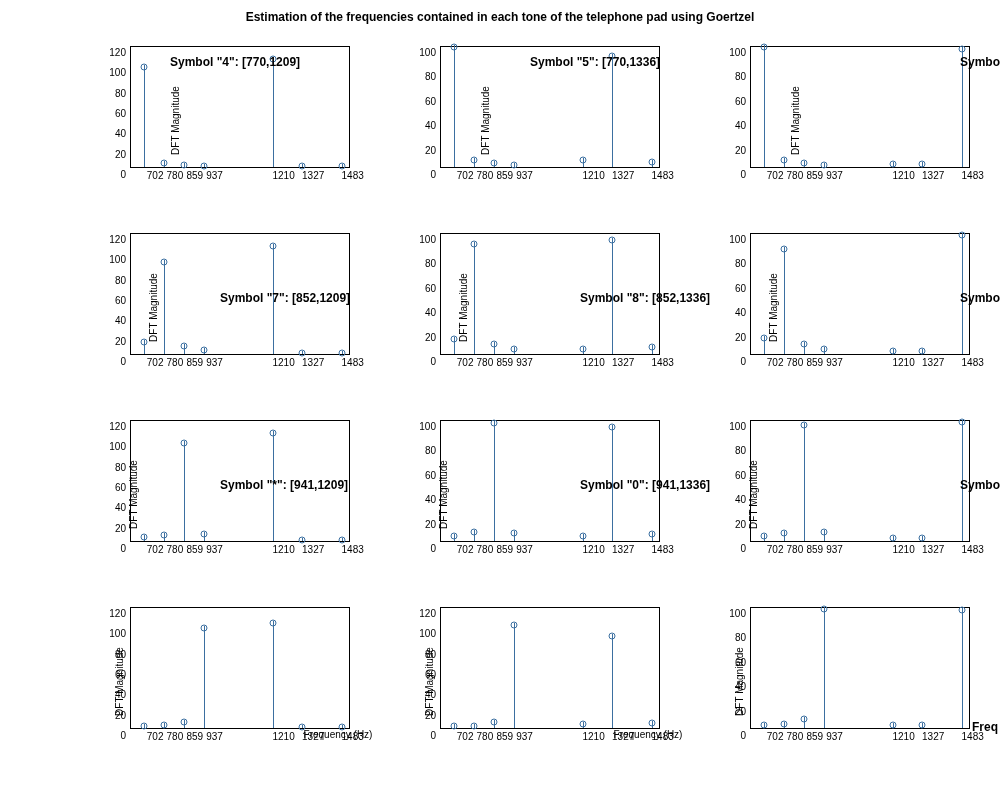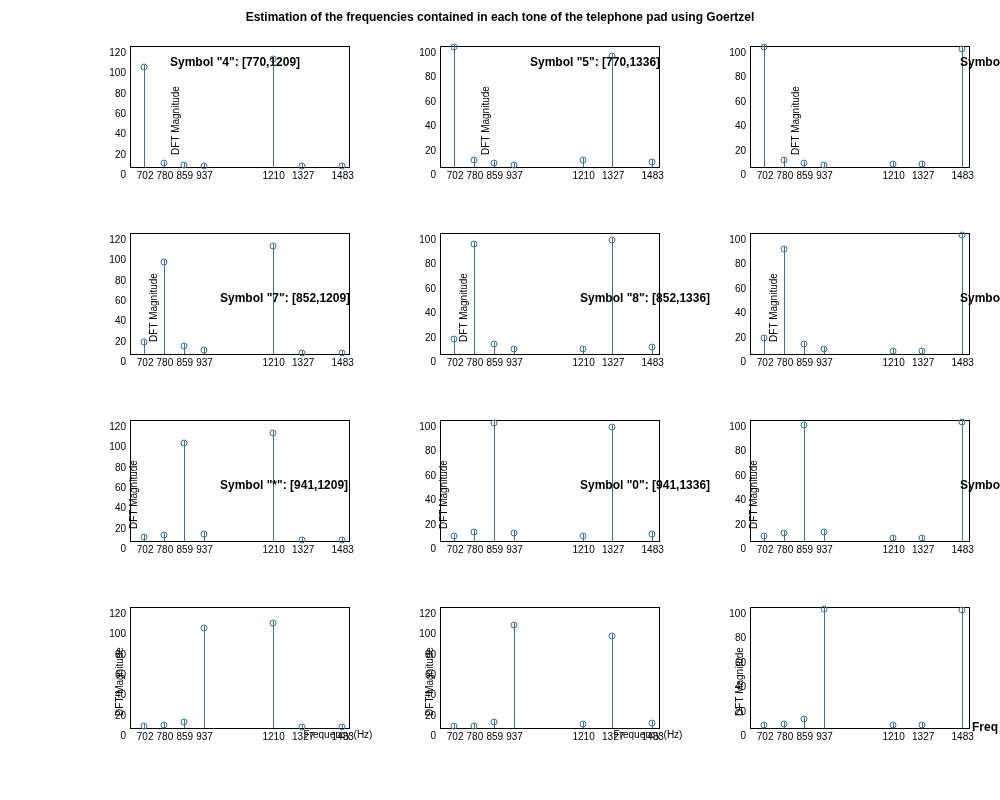--- a/index.html
+++ b/index.html
@@ -51,21 +51,21 @@
   .ytick {
     position: absolute;
     right: 2px;
     transform: translateY(50%);
     font-size: 10px;
     text-align: right;
     width: 26px;
   }
   .xticks {
     position: absolute;
-    left: 32px; top: 130px;
+    left: 42px; top: 130px;
     width: 220px; height: 14px;
   }
   .xtick {
     position: absolute;
     transform: translateX(-50%);
     font-size: 10px;
     white-space: nowrap;
     top: 0;
   }
   .ylabel {

